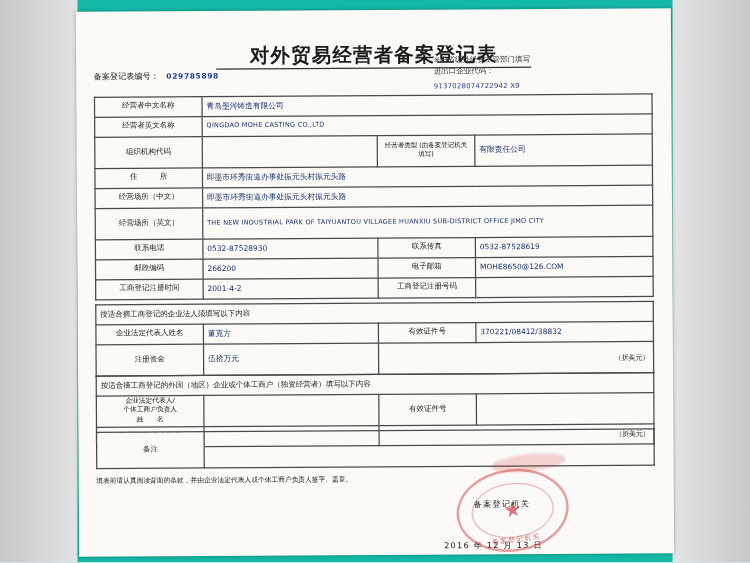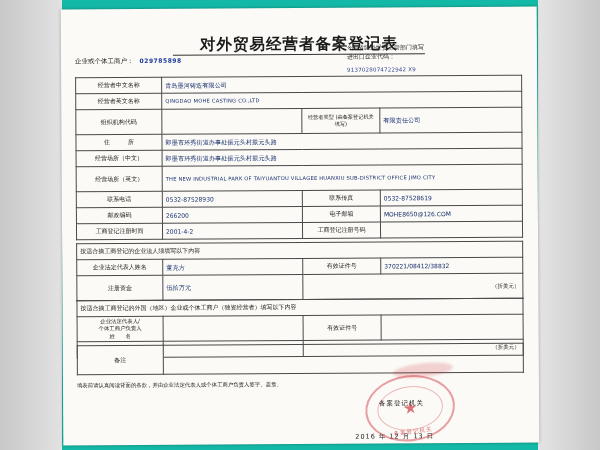--- a/index.html
+++ b/index.html
@@ -193,21 +193,21 @@
 <div id="photo">
   <div class="leftshade"></div>
   <div class="rightshade"></div>
 
   <div id="paper">
 
     <div class="title">对外贸易经营者备案登记表</div>
     <div class="title-underline"></div>
 
     <div class="hdr-left">
-      <span>企业或个体工商户：</span>
+      <span>备案登记表编号：</span>
       <span class="val">029785898</span>
     </div>
 
     <div class="hdr-right">
       <div>※由省级外经贸主管部门填写</div>
       <div>进出口企业代码：</div>
       <div class="code">9137028074722942 X9</div>
     </div>
 
     <table class="tbl" style="left:14px; top:68px; width:446px;">

